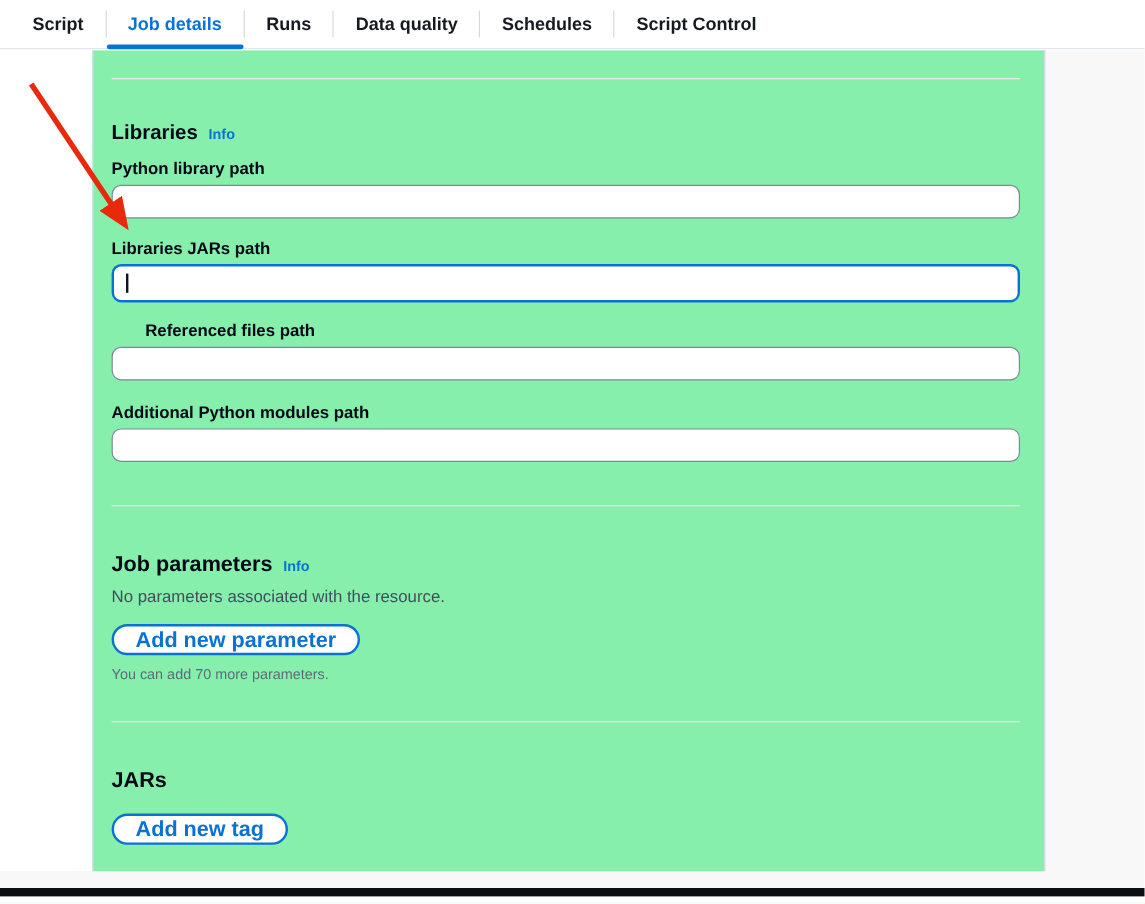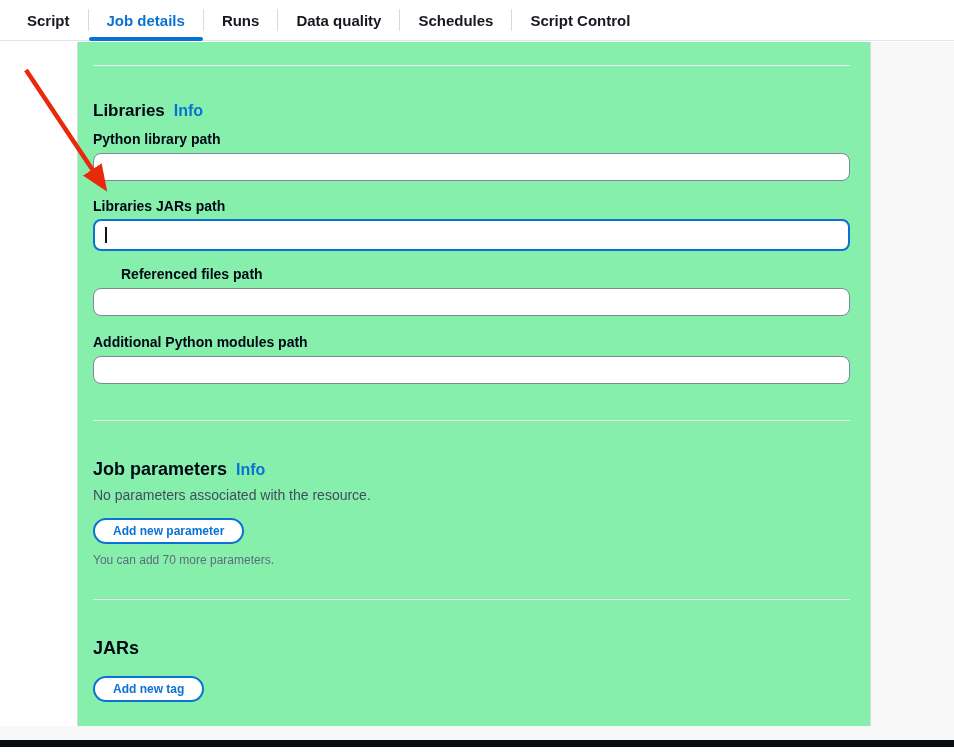--- a/index.html
+++ b/index.html
@@ -54,21 +54,21 @@
   hr.rule-3 { margin-top:31px; }
 
   .section-heading {
     display:flex; align-items:baseline; gap:9px;
     font-size:17px; font-weight:700; line-height:22px; color:#000716;
   }
   .h-libraries { margin-top:34px; }
   .h-jobparams { margin-top:36px; font-size:18px; line-height:24px; }
   .h-tags { margin-top:36px; font-size:18px; line-height:24px; }
   .info-link {
-    font-size:16px; font-weight:700; color:#0972d3; cursor:pointer; text-decoration:none;
+    font-size:12px; font-weight:700; color:#0972d3; cursor:pointer; text-decoration:none;
   }
 
   .field-label {
     display:block; font-size:14px; font-weight:700; line-height:18px; color:#000716;
   }
   .lbl-1 { margin-top:8px; }
   .lbl-2 { margin-top:16px; }
   .lbl-3 { margin-top:14px;padding-left:28px; }
   .lbl-4 { margin-top:17px; }
 
@@ -90,21 +90,21 @@
 
   .empty-text { font-size:14px; line-height:20px; color:#414d5c; }
   .p-params { margin-top:3px; }
   .p-tags { margin-top:0; }
   .hint-text { margin-top:8px; font-size:12px; line-height:16px; color:#5f6b7a; }
 
   .pill-button {
     display:inline-flex; align-items:center; justify-content:center;
     height:26px; padding:0 18px; background:#ffffff;
     border:2px solid #0972d3; border-radius:14px;
-    font-family:inherit; font-size:12px; font-weight:700; color:#0972d3;
+    font-family:inherit; font-size:18px; font-weight:700; color:#0972d3;
     cursor:pointer; white-space:nowrap;
   }
   .btn-param { margin-top:13px; }
   .btn-tag { margin-top:16px; }
 
   
   .arrow-overlay {
     position:absolute; top:0; left:0; width:150px; height:210px;
     pointer-events:none; z-index:5;
   }

